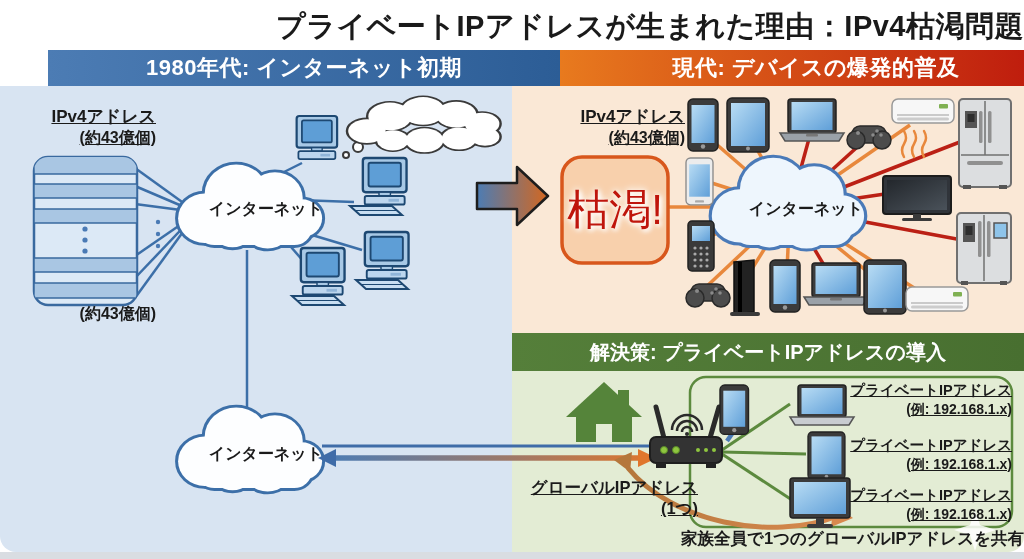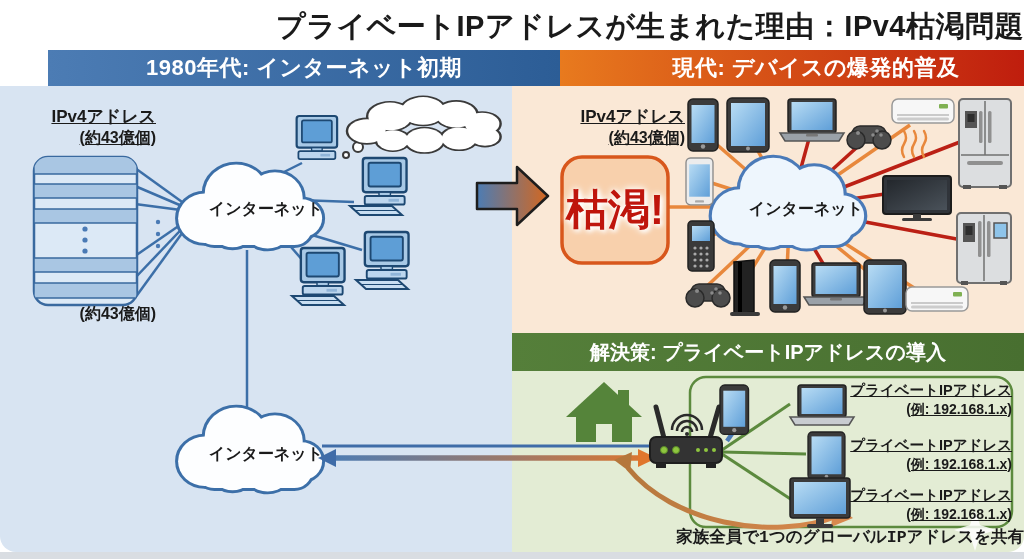--- a/index.html
+++ b/index.html
@@ -14,21 +14,21 @@
   .bg-left{left:0;top:86px;width:512px;height:466px;background:#d8e4f2;border-bottom-left-radius:16px;}
   .bg-rtop{left:512px;top:86px;width:512px;height:247px;background:#fae8d6;}
   .bg-rbot{left:512px;top:371px;width:512px;height:181px;background:#e3ecd4;border-bottom-right-radius:16px;}
   .hdr-left{left:0;top:50px;width:512px;background:linear-gradient(90deg,#4c7cb4,#2c5d96);}
   .hdr-right{left:512px;top:50px;width:512px;background:linear-gradient(90deg,#e87a1e,#bb140c);}
   .hdr-green{left:512px;top:333px;width:512px;height:38px;background:linear-gradient(90deg,#557f3a,#486f30);
              display:flex;align-items:center;justify-content:center;color:#fff;font-weight:800;font-size:20px;text-align:right;}
   .title{left:0;top:8px;width:1024px;font-size:29px;font-weight:800;letter-spacing:.5px;}
   .two-line div{line-height:1.3;text-decoration:underline;}
   .exhausted{left:562px;top:157px;width:106px;height:106px;display:flex;align-items:center;justify-content:center;
-             font-size:42px;font-weight:700;color:#bf150c;
+             font-size:42px;font-weight:400;color:#bf150c;
              text-shadow:0 0 6px #fff,0 0 10px #fff,2px 2px 4px #fff;}
 </style>
 </head>
 <body>
 
 <div class="canvas">
 
   <div class="bottom-strip"></div>
   <div class="panel bg-left"></div>
   <div class="panel bg-rtop"></div>
@@ -437,28 +437,32 @@
   <div class="t" style="left:178px;top:199px;width:145px;font-size:16px;">インターネット</div>
   <div class="t" style="left:178px;top:444px;width:145px;font-size:16px;">インターネット</div>
 
   <div class="t two-line" style="left:545px;top:106px;width:140px;">
     <div style="font-size:17px">IPv4アドレス</div>
     <div style="font-size:16px">(約43億個)</div>
   </div>
   <div class="exhausted abs">枯渇!</div>
   <div class="t" style="left:713px;top:199px;width:150px;font-size:16px;">インターネット</div>
 
+  <div class="t two-line" style="left:518px;top:477px;width:180px;">
+    <div style="font-size:16.5px">グローバルIPアドレス</div>
+    <div style="font-size:16.5px">(1つ)</div>
+  </div>
 
   <div class="t two-line" style="left:846px;top:381px;width:166px;">
     <div style="font-size:14.5px">プライベートIPアドレス</div>
     <div style="font-size:14px">(例: 192.168.1.x)</div>
   </div>
   <div class="t two-line" style="left:846px;top:436px;width:166px;">
     <div style="font-size:14.5px">プライベートIPアドレス</div>
     <div style="font-size:14px">(例: 192.168.1.x)</div>
   </div>
   <div class="t two-line" style="left:846px;top:486px;width:166px;">
     <div style="font-size:14.5px">プライベートIPアドレス</div>
     <div style="font-size:14px">(例: 192.168.1.x)</div>
   </div>
 
-  <div class="t" style="left:512px;top:528px;width:512px;font-size:16.5px;font-family:Liberation Mono, monospace;">家族全員で1つのグローバルIPアドレスを共有</div>
+  <div class="t" style="left:512px;top:528px;width:512px;font-size:16.5px;">家族全員で1つのグローバルIPアドレスを共有</div>
 </div>
 
 </body></html>

